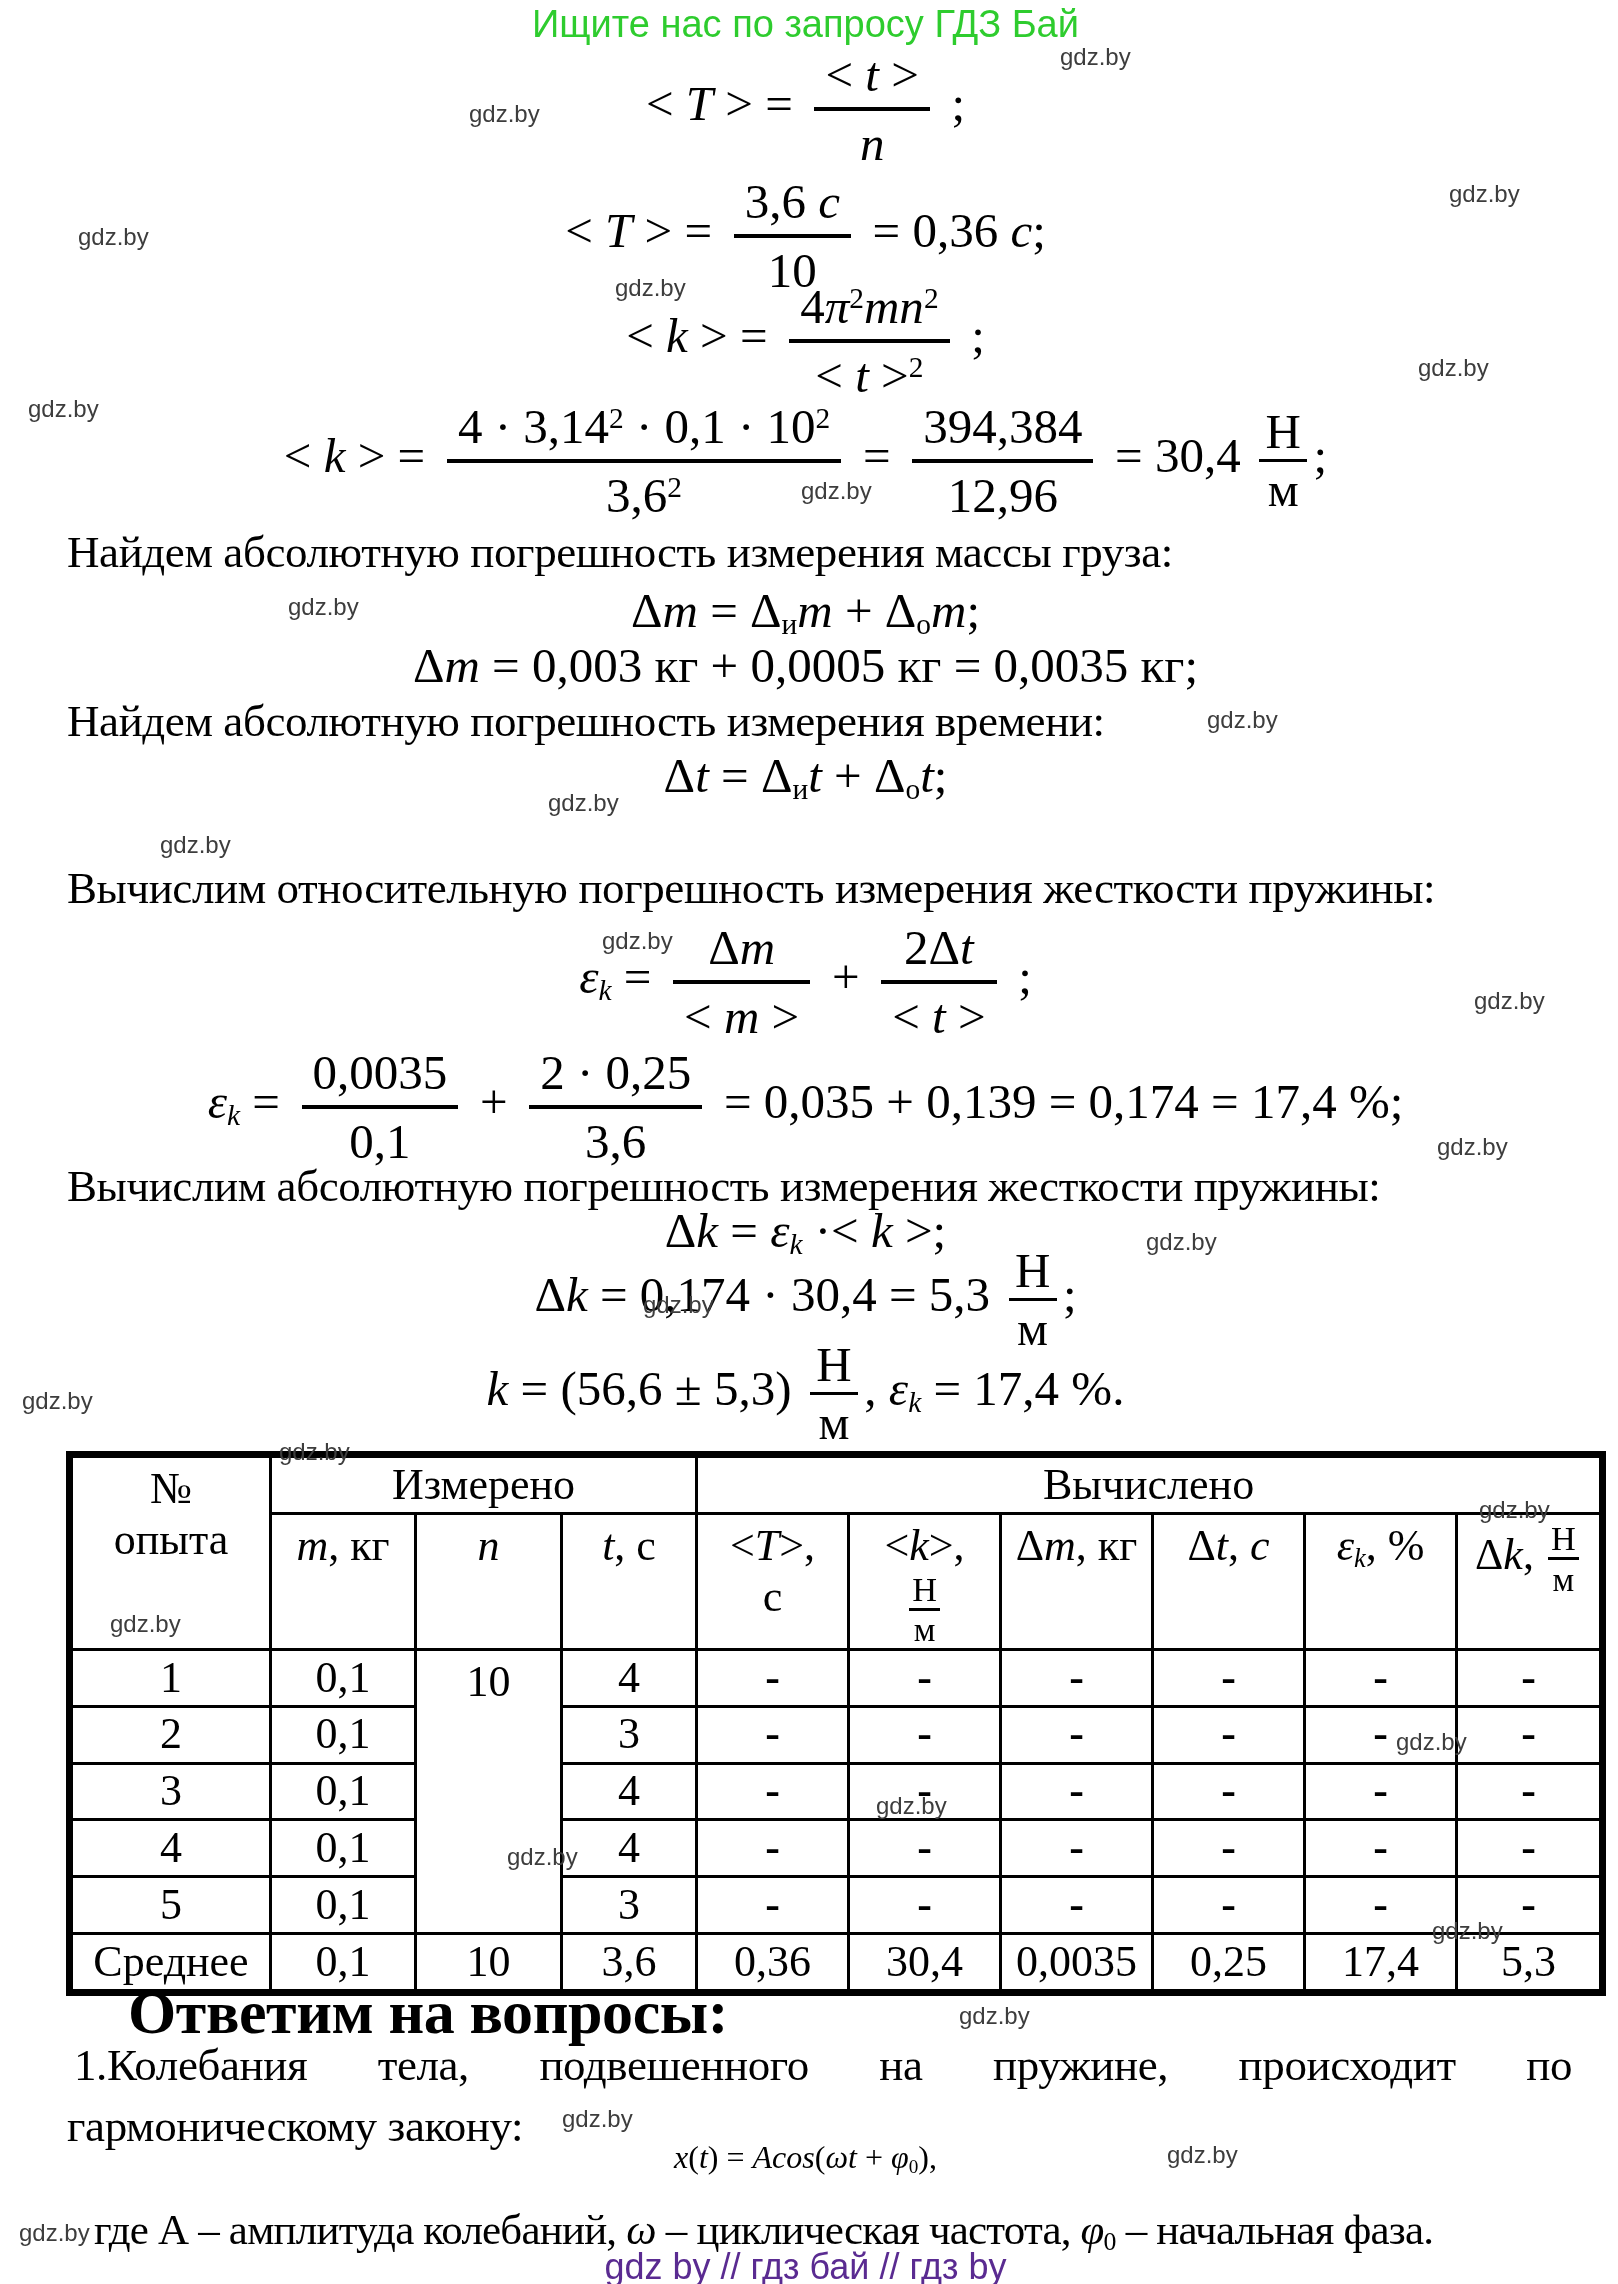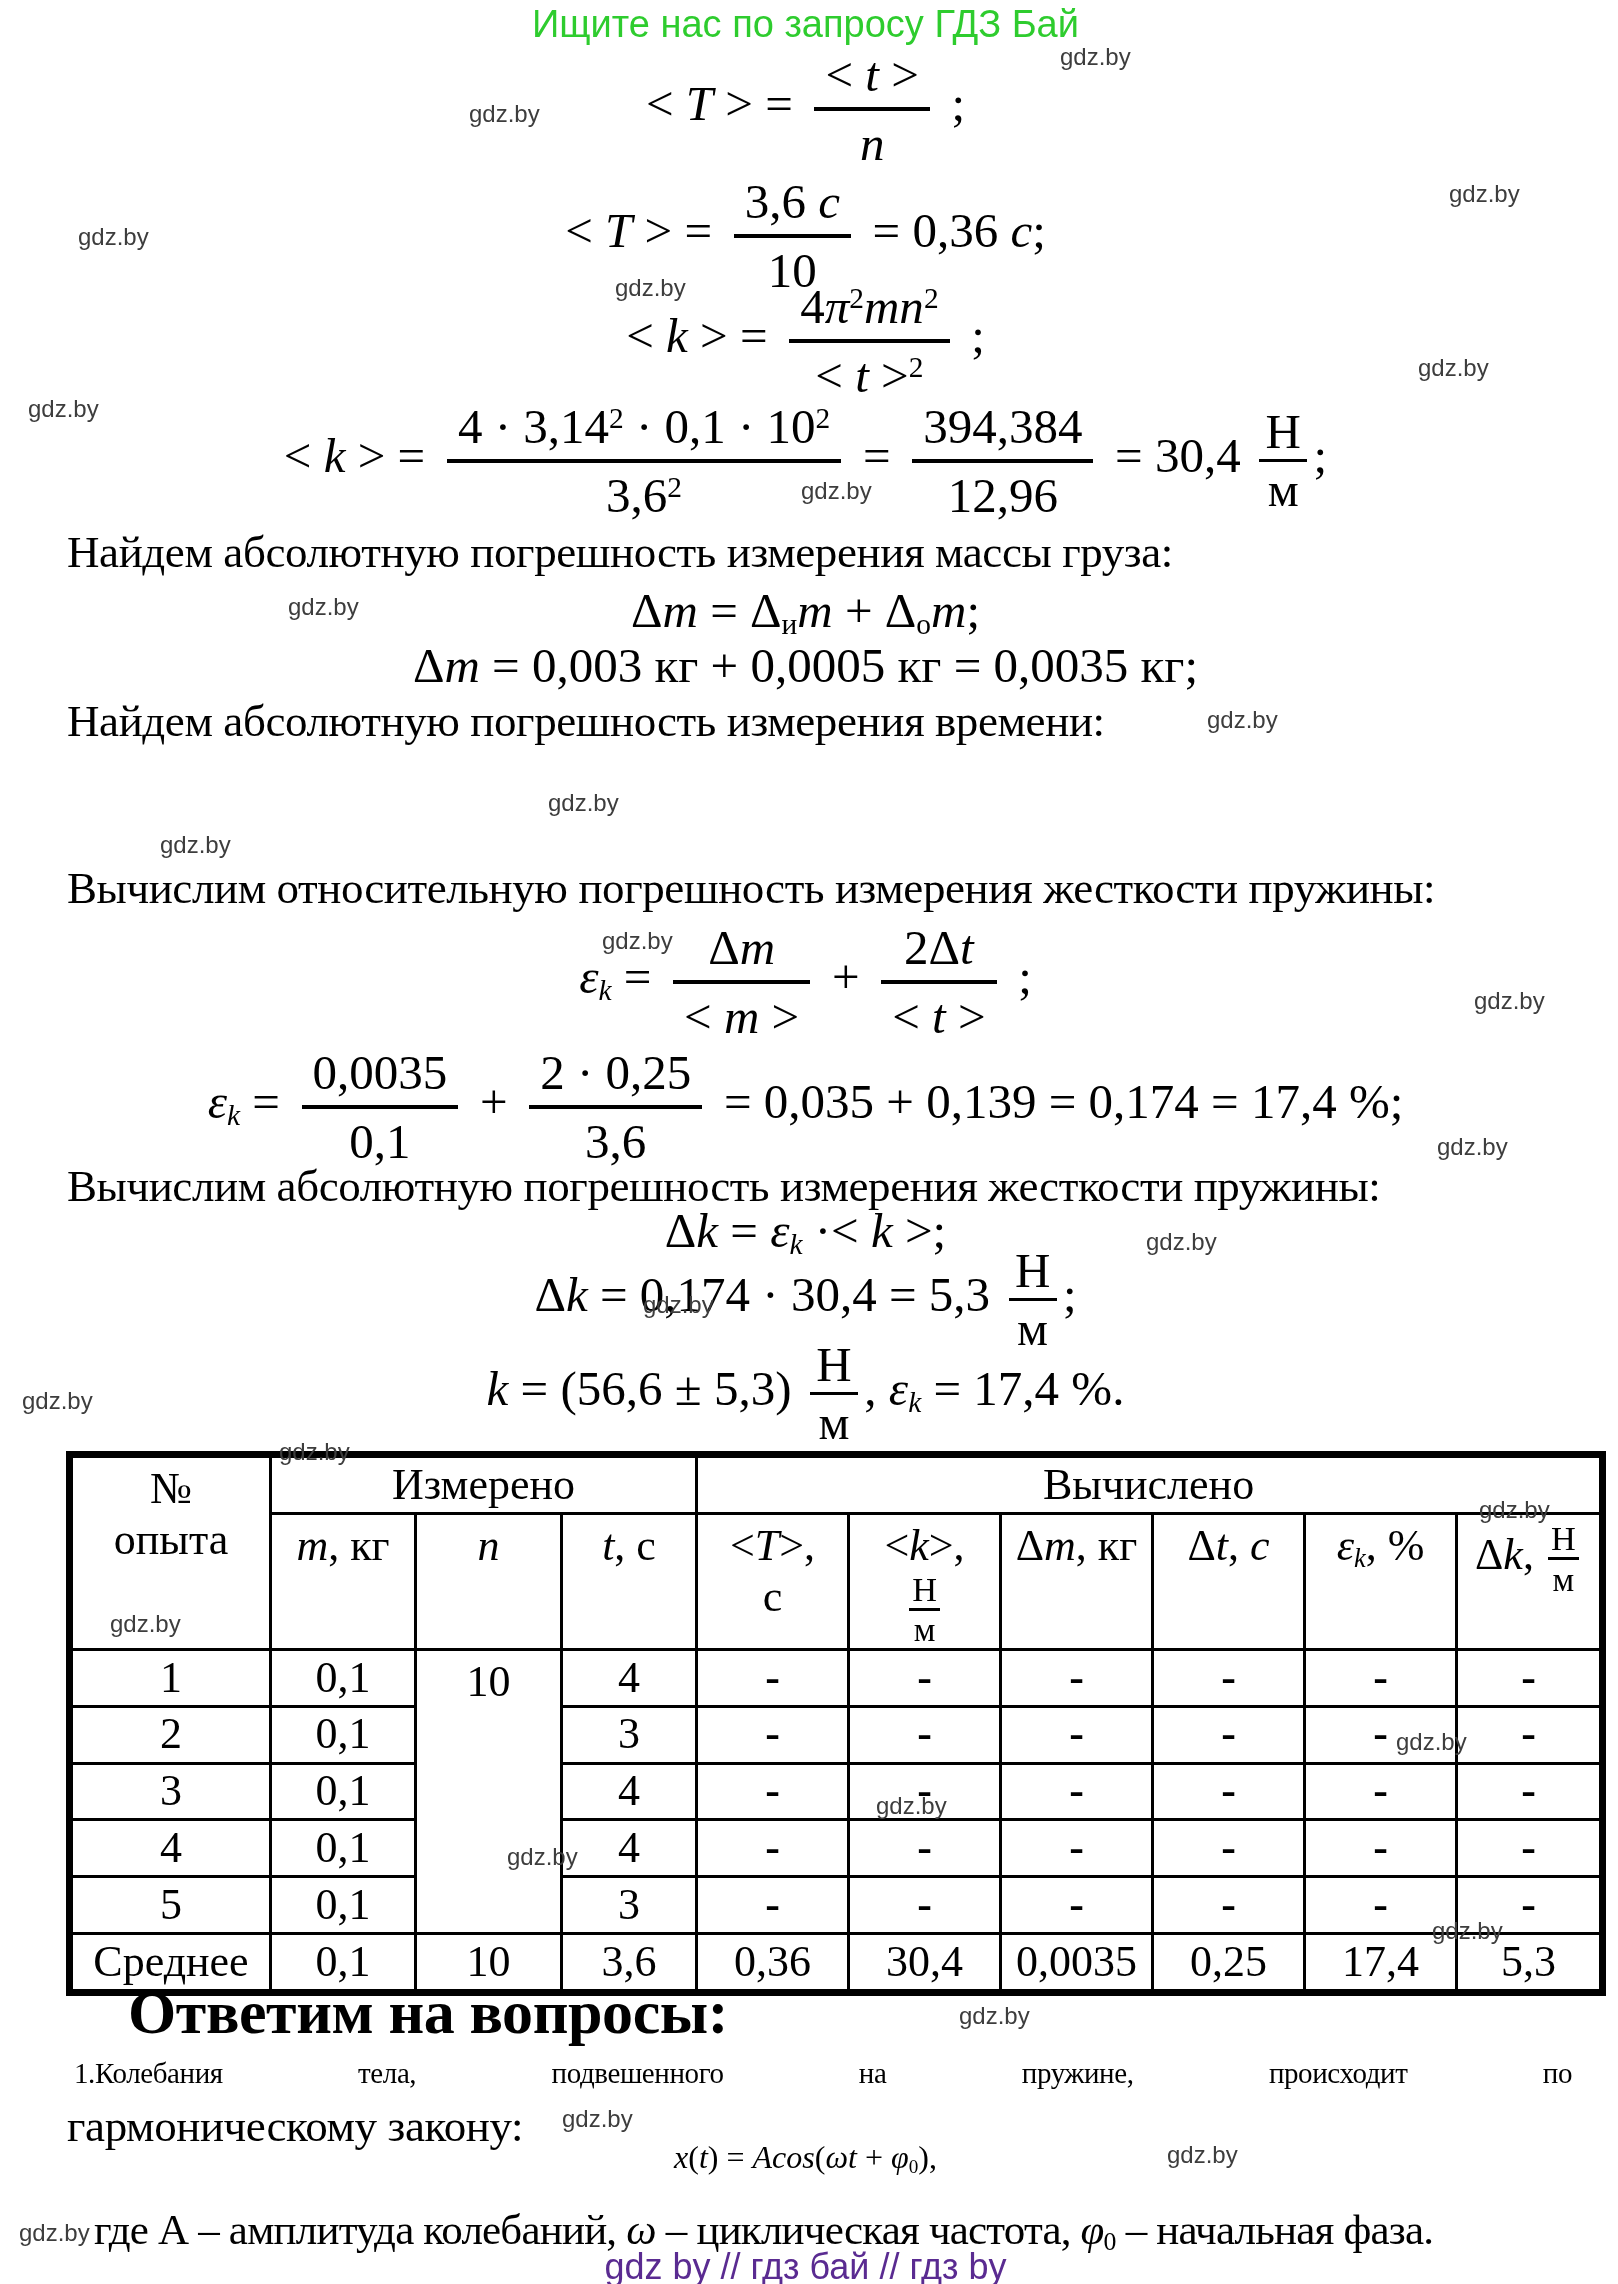--- a/index.html
+++ b/index.html
@@ -28,22 +28,22 @@
     display:inline-flex; flex-direction:column; vertical-align:middle;
     text-align:center; line-height:1.0;
   }
   .frac { margin:0 9.4px; }
   .frac > .num { border-bottom:4.7px solid #000; padding:3.1px 11px 7.8px 11px; }
   .frac > .den { padding:7.8px 11px 3.1px 11px; }
   .ufrac { margin:0 6.3px; }
   .ufrac > .num { border-bottom:3.9px solid #000; padding:0 6.3px 3.1px 6.3px; }
   .ufrac > .den { padding:3.1px 6.3px 0 6.3px; }
   .justify-line {
-    position:absolute; font-size:29px; letter-spacing:-0.4px;
-    text-align:justify; text-align-last:justify;margin-top:18px;
+    position:absolute; font-size:45px; letter-spacing:-0.4px;
+    text-align:justify; text-align-last:justify;
   }
   .data-table {
     position:absolute; left:66px; top:1451px; width:1531px;
     border-collapse:collapse; table-layout:fixed;
     font-size:44px; text-align:center;
   }
   .data-table th, .data-table td {
     border:3.9px solid #000; font-weight:normal; vertical-align:middle;
     line-height:1.15; padding:1.6px 3.1px;
   }
@@ -92,20 +92,21 @@
         <span class="den"><span class="txt">м</span></span>
       </span><span class="txt">;</span></div>
 
   <div class="text-line" style="top:526px;left:67px">Найдем абсолютную погрешность измерения массы груза:</div>
 
   <div class="formula" style="top:585px"><span class="txt">Δ</span><span class="it">m</span><span class="txt"> = Δ</span><span class="sub">и</span><span class="it">m</span><span class="txt"> + Δ</span><span class="sub">о</span><span class="it">m</span><span class="txt">;</span></div>
   <div class="formula" style="top:640px"><span class="txt">Δ</span><span class="it">m</span><span class="txt"> =  0,003 кг + 0,0005 кг =  0,0035 кг;</span></div>
 
   <div class="text-line" style="top:695px;left:67px">Найдем абсолютную погрешность измерения времени:</div>
 
+  <div class="formula" style="top:750px"><span class="txt">Δ</span><span class="it">t</span><span class="txt"> = Δ</span><span class="sub">и</span><span class="it">t</span><span class="txt"> + Δ</span><span class="sub">о</span><span class="it">t</span><span class="txt">;</span></div>
 
   <div class="text-line" style="top:862px;left:67px">Вычислим относительную погрешность измерения жесткости пружины:</div>
 
   <div class="formula" style="top:920px"><span class="it">ε</span><span class="subit">k</span><span class="txt"> = </span><span class="frac">
         <span class="num"><span class="txt">Δ</span><span class="it">m</span></span>
         <span class="den"><span class="txt">&lt; </span><span class="it">m</span><span class="txt"> &gt;</span></span>
       </span><span class="txt"> + </span><span class="frac">
         <span class="num"><span class="txt">2Δ</span><span class="it">t</span></span>
         <span class="den"><span class="txt">&lt; </span><span class="it">t</span><span class="txt"> &gt;</span></span>
       </span><span class="txt"> ;</span></div>

